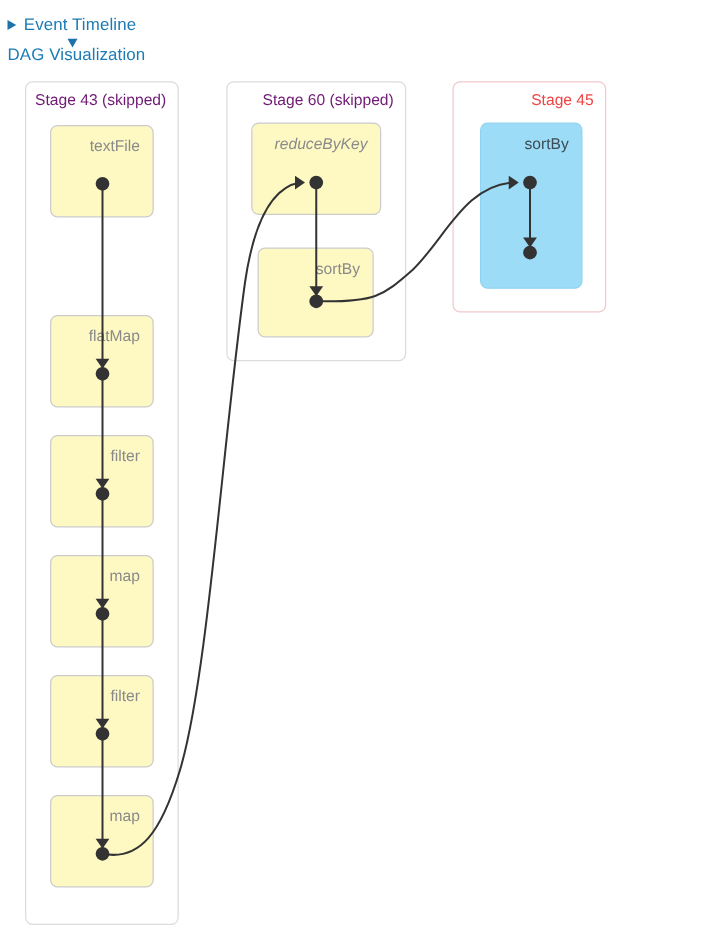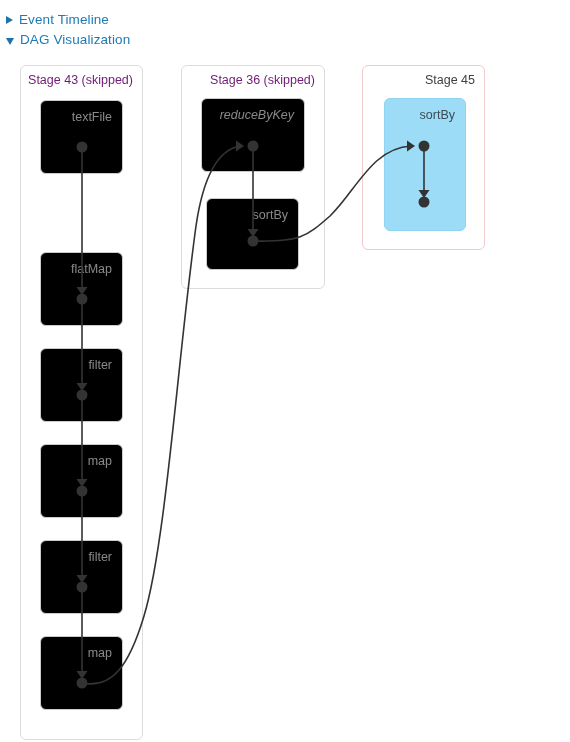--- a/index.html
+++ b/index.html
@@ -26,21 +26,21 @@
   
   .toggle-row {
     position: absolute;
     left: 6px;
     height: 18px;
     display: flex;
     align-items: center;
     white-space: nowrap;
   }
   #row-event-timeline { top: 11px; }
-  #row-dag-viz       { top: 31px; }
+  #row-dag-viz       { top: 31px; flex-direction: column; }
 
   .caret {
     width: 0; height: 0;
     margin-right: 6px;
     flex: 0 0 auto;
   }
   .caret-right {
     border-top: 4.5px solid transparent;
     border-bottom: 4.5px solid transparent;
     border-left: 7px solid #1c72aa;
@@ -80,28 +80,28 @@
   }
   .stage-label {
     position: absolute;
     top: 7px;
     right: 9px;
     font-size: 12.5px;
     color: #701a75;
     white-space: nowrap;
   }
   .stage.active .stage-label {
-    color: #404040;
+    color: #ef4444;
   }
 
   
   .rdd {
     position: absolute;
     box-sizing: border-box;
-    background: #000000;
+    background: #fef9c3;
     border: 1px solid #cccccc;
     border-radius: 6px;
   }
   .rdd.active {
     background: #9ddcf7;
     border-color: #8fd3f2;
   }
   .rdd-label {
     position: absolute;
     top: 9px;
@@ -167,21 +167,21 @@
         <div class="rdd" style="left: 40px; top: 388px; width: 83px; height: 74px;">
           <div class="rdd-label">map</div>
         </div>
         <div class="rdd" style="left: 40px; top: 484px; width: 83px; height: 74px;">
           <div class="rdd-label">filter</div>
         </div>
         <div class="rdd" style="left: 40px; top: 580px; width: 83px; height: 74px;">
           <div class="rdd-label">map</div>
         </div>
         <div class="stage" style="left: 181px; top: 9px; width: 144px; height: 224px;">
-          <div class="stage-label">Stage 36 (skipped)</div>
+          <div class="stage-label">Stage 60 (skipped)</div>
         </div>
         <div class="rdd" style="left: 201px; top: 42px; width: 104px; height: 74px; font-style: italic;">
           <div class="rdd-label">reduceByKey</div>
         </div>
         <div class="rdd" style="left: 206px; top: 142px; width: 93px; height: 72px;">
           <div class="rdd-label">sortBy</div>
         </div>
         <div class="stage active" style="left: 362px; top: 9px; width: 123px; height: 185px;">
           <div class="stage-label">Stage 45</div>
         </div>

